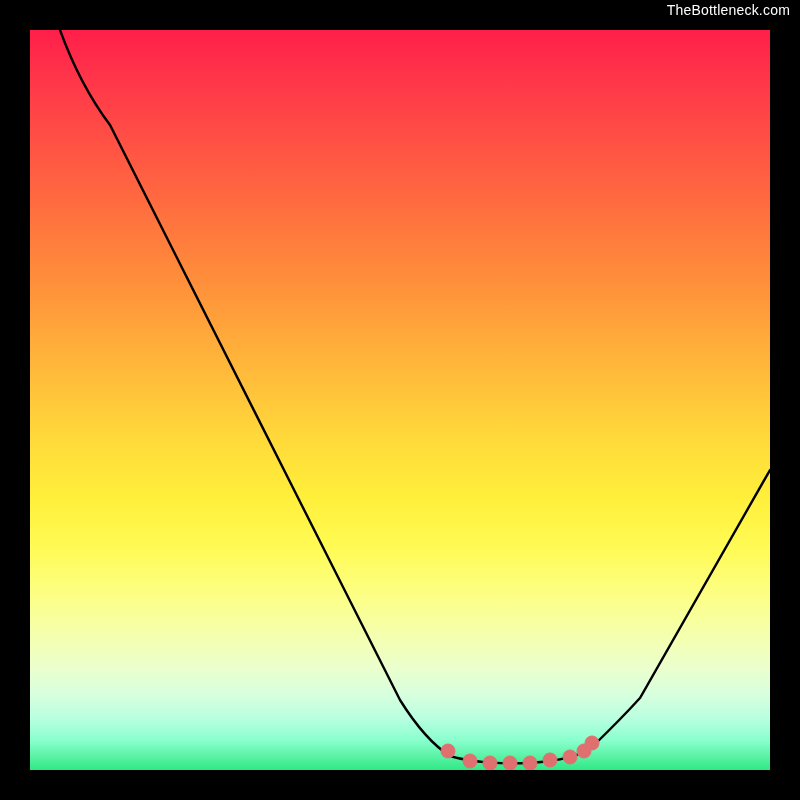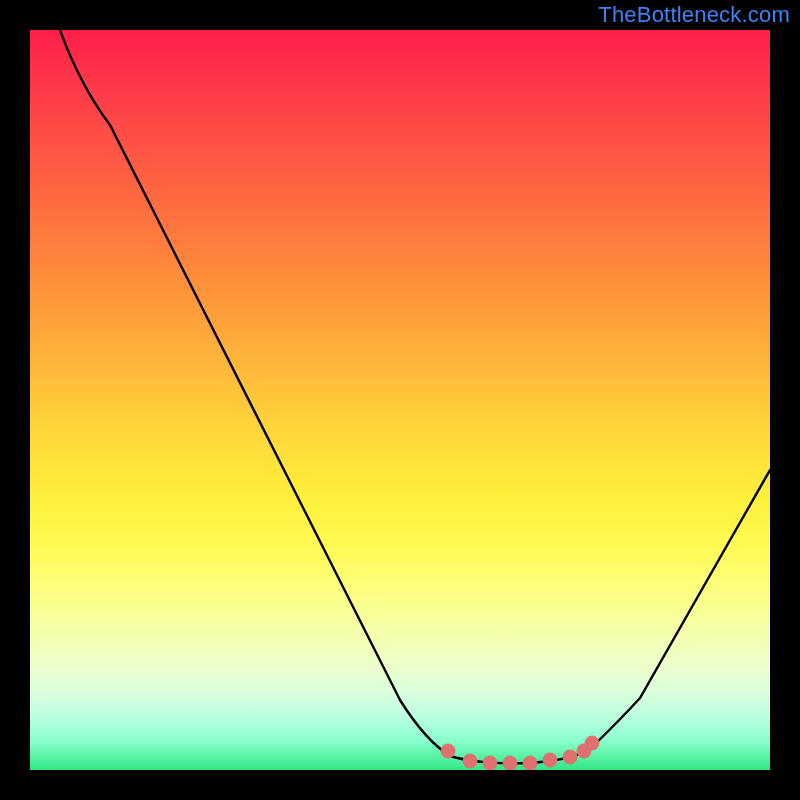--- a/index.html
+++ b/index.html
@@ -16,22 +16,22 @@
     left: 0;
     top: 0;
     width: 800px;
     height: 800px;
     background: #000;
   }
   .watermark {
     position: absolute;
     top: 2px;
     right: 10px;
-    color: #3b82f6;
-    font-size: 22px;
+    color: #ffffff;
+    font-size: 14px;
     font-weight: 500;
     letter-spacing: 0.2px;
     user-select: none;
   }
   .plot {
     position: absolute;
     left: 30px;
     top: 30px;
     width: 740px;
     height: 740px;

